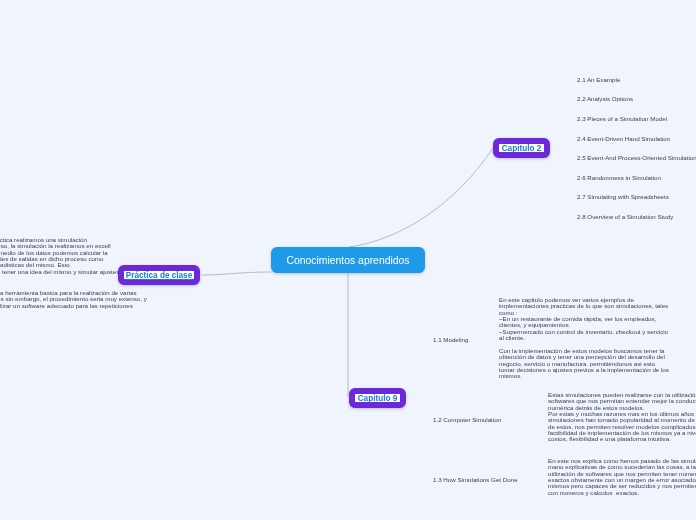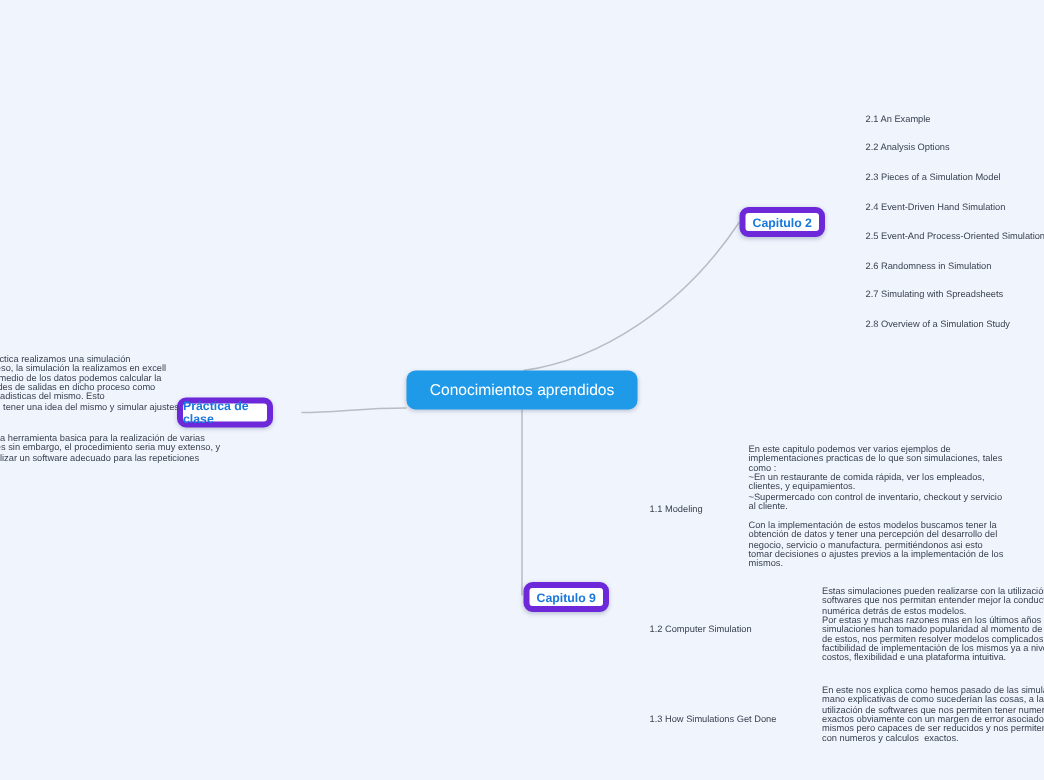--- a/index.html
+++ b/index.html
@@ -6,21 +6,21 @@
   body{width:696px;height:520px;overflow:hidden;background:#f0f4fd;
        font-family:"Liberation Sans",sans-serif;
        -webkit-font-smoothing:antialiased;}
   #canvas{position:relative;width:696px;height:520px;}
   svg.links{position:absolute;left:0;top:0;width:696px;height:520px;
             pointer-events:none;}
   .node{position:absolute;box-sizing:border-box;}
   .root-node{background:#1f9ae8;color:#fff;border-radius:6px;font-weight:normal;
     font-size:10.4px;display:flex;align-items:center;justify-content:center;
     box-shadow:0 1px 3px rgba(60,80,120,.30);}
-  .chap-node{background:#fff;border:4px solid #6d28d9;border-radius:6px;
+  .chap-node{background:#fff;border:6px solid #6d28d9;border-radius:6px;
     color:#1878dc;font-weight:bold;font-size:8.2px;display:flex;
     align-items:center;justify-content:center;
     box-shadow:0 1px 3px rgba(60,80,120,.30);}
   .leaf{position:absolute;color:#3a4350;font-size:6.2px;white-space:nowrap;
     line-height:1;}
   .para{position:absolute;color:#3a4350;font-size:6.2px;line-height:6.35px;
     white-space:pre;}
 </style>
 </head>
 <body>
@@ -35,21 +35,21 @@
       <path d="M271,272 C240,272 225,275 201,275"></path>
 
       <path d="M348,273 L348,397"></path>
     </g>
   </svg>
 
   <div class="node root-node" style="left:271px;top:247px;width:154px;height:26px;">Conocimientos aprendidos</div>
 
   <div class="node chap-node" style="left:493px;top:138px;width:57px;height:20px;">Capitulo 2</div>
 
-  <div class="node chap-node" style="left:118px;top:265px;width:64px;height:20px;">Práctica de clase</div>
+  <div class="node chap-node" style="left:118px;top:265px;width:82px;height:20px;text-decoration:underline;">Práctica de clase</div>
 
   <div class="node chap-node" style="left:349px;top:388px;width:57px;height:20px;">Capitulo 9</div>
 
   <div class="leaf" style="left:577px;top:77px;">2.1 An Example</div>
   <div class="leaf" style="left:577px;top:96px;">2.2 Analysis Options</div>
   <div class="leaf" style="left:577px;top:116px;">2.3 Pieces of a Simulation Model</div>
   <div class="leaf" style="left:577px;top:136px;">2.4 Event-Driven Hand Simulation</div>
   <div class="leaf" style="left:577px;top:155px;">2.5 Event-And Process-Oriented Simulation</div>
   <div class="leaf" style="left:577px;top:175px;">2.6 Randomness in Simulation</div>
   <div class="leaf" style="left:577px;top:194px;">2.7 Simulating with Spreadsheets</div>

